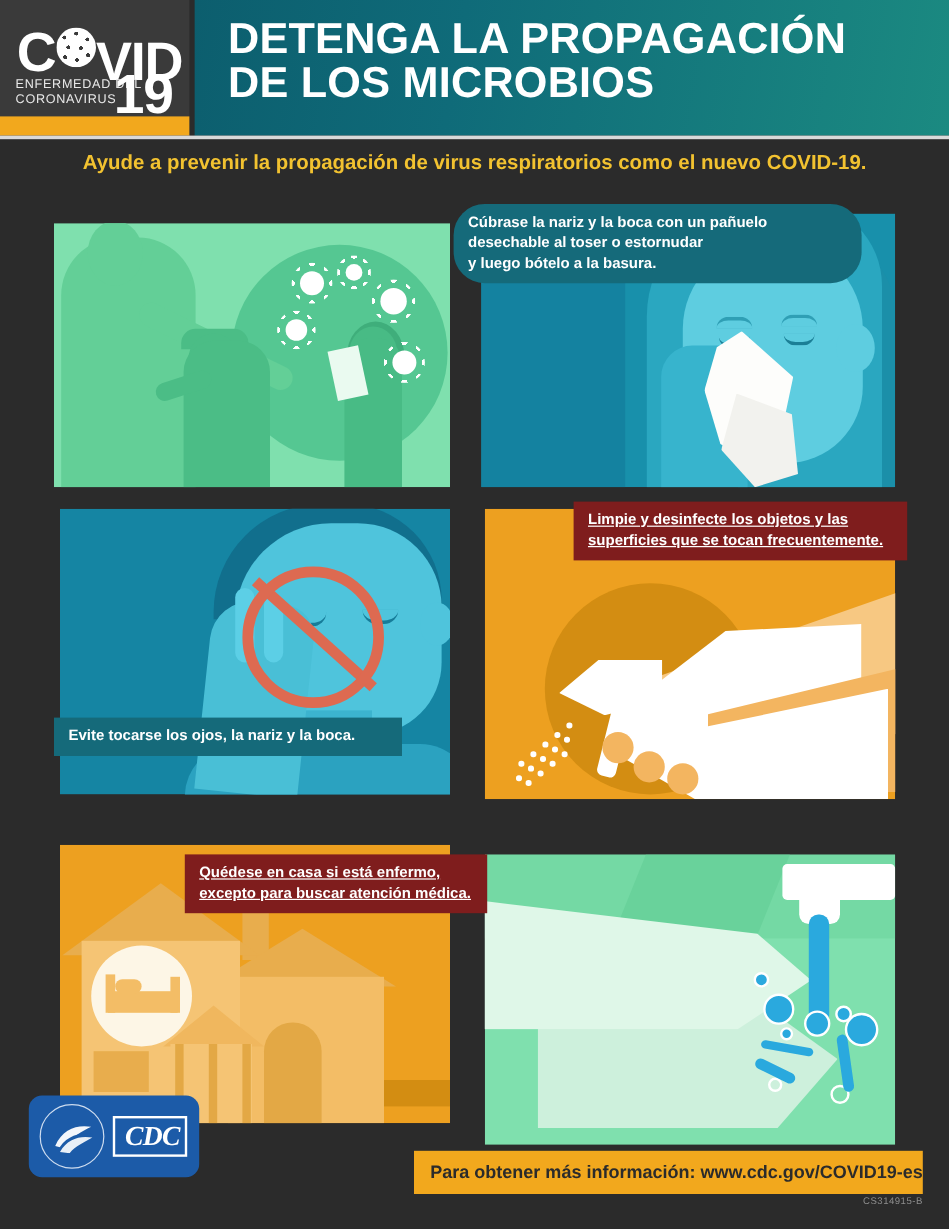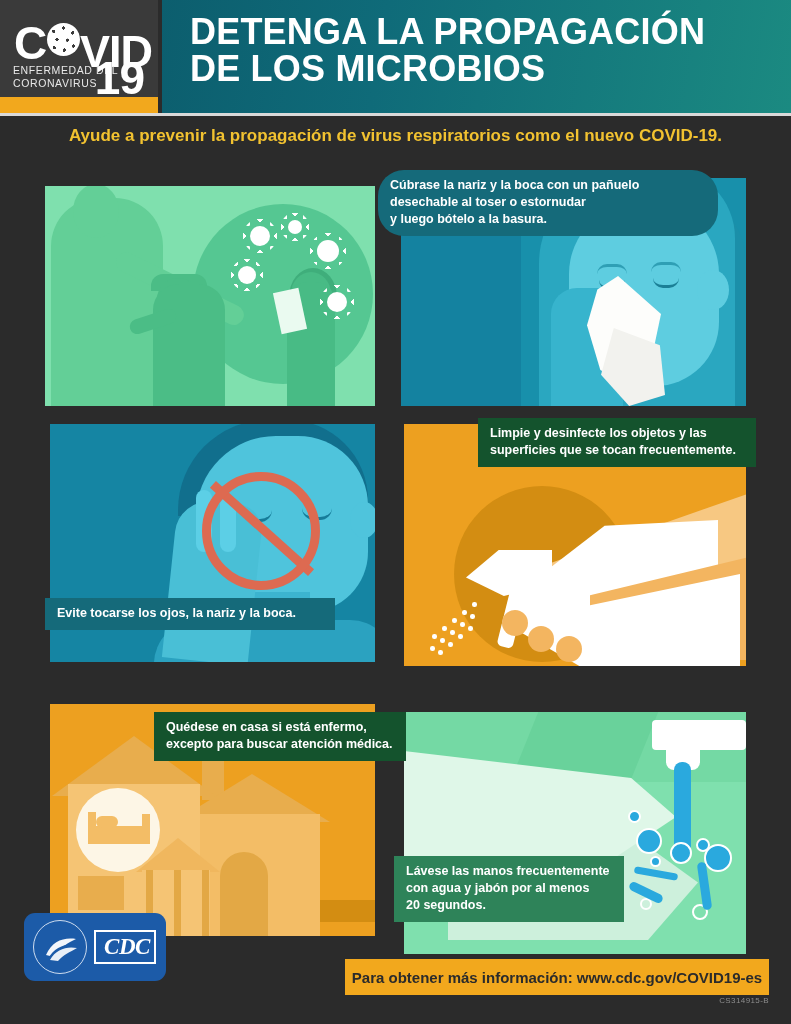--- a/index.html
+++ b/index.html
@@ -76,21 +76,21 @@
   .panel { position: absolute; overflow: visible; }
   .panel .art { position: absolute; inset: 0; overflow: hidden; }
 
   .caption {
     position: absolute; z-index: 5; color: #ffffff; font-weight: bold;
     font-size: 12.5px; line-height: 17px; padding: 7px 12px 8px 12px;
     font-family: "Liberation Sans", sans-serif;
   }
   .cap-green { background: #3d9c6d; }
   .cap-teal  { background: #156a7a; }
-  .cap-orange{ background: #14532d; }
+  .cap-orange{ background: #7f1d1d; text-decoration: underline; }
   .cap-darkgreen { background: #2e8359; }
 
   
   #panel1 { left: 45px; top: 186px; width: 330px; height: 220px; }
   #panel1 .bg { position: absolute; inset: 0; background: #7fe0ae; }
   .p1-adult {
     position: absolute; left: 6px; top: 12px; width: 112px; height: 208px;
     background: #63cf97; border-radius: 48px 48px 0 0;
   }
   .p1-adult-head { position: absolute; left: 28px; top: -2px; width: 46px; height: 54px; background: #63cf97; border-radius: 50%; }
@@ -232,21 +232,21 @@
   .hhs-bird { position: absolute; left: 10px; top: 14px; width: 34px; height: 26px; }
   .cdc-box { position: absolute; left: 70px; top: 17px; width: 62px; height: 34px; border: 2px solid #ffffff; }
   .cdc-word {
     position: absolute; left: 0; top: 0; width: 62px; height: 30px;
     color: #ffffff; font-size: 23px; font-weight: bold; font-style: italic;
     text-align: center; line-height: 30px; letter-spacing: -0.5px;
     font-family: "Liberation Serif", serif;
   }
   .footer-bar {
     position: absolute; left: 345px; top: 959px; width: 424px; height: 36px;
-    background: #f2a81d; display: flex; align-items: center; justify-content: center;
+    background: #f2a81d; display: flex; align-items: center; justify-content: flex-end;
   }
   .footer-bar span { color: #2b2b2b; font-size: 15px; font-weight: bold; font-family: "Liberation Sans", sans-serif; }
   .pub-code {
     position: absolute; right: 22px; top: 996px; color: #8d8d8d; font-size: 8px;
     letter-spacing: 0.4px; font-family: "Liberation Sans", sans-serif;
   }
 </style>
 </head>
 <body>
 
@@ -424,25 +424,20 @@
       <div class="p6-bubble" style="left:246px; top:144px; width:11px; height:11px;"></div>
       <div class="p6-bubble" style="left:266px; top:130px; width:22px; height:22px;"></div>
       <div class="p6-bubble" style="left:292px; top:126px; width:14px; height:14px;"></div>
       <div class="p6-bubble" style="left:300px; top:132px; width:28px; height:28px;"></div>
       <div class="p6-bubble-o" style="left:288px; top:192px; width:16px; height:16px;"></div>
       <div class="p6-bubble-o" style="left:236px; top:186px; width:12px; height:12px;"></div>
       <div class="p6-stream" style="left:230px; top:158px; width:44px; height:7px; transform:rotate(10deg);"></div>
       <div class="p6-stream" style="left:224px; top:176px; width:36px; height:9px; transform:rotate(26deg);"></div>
       <div class="p6-stream" style="left:296px; top:150px; width:9px; height:48px; transform:rotate(-8deg);"></div>
     </div>
-    <div class="caption cap-darkgreen" style="left:-10px; top:144px; width:230px;">
-      <div>Lávese las manos frecuentemente</div>
-      <div>con agua y jabón por al menos</div>
-      <div>20 segundos.</div>
-    </div>
   </div>
 
   <div class="cdc-logo">
     <div class="hhs-seal">
       <svg class="hhs-bird" viewBox="0 0 34 26">
         <path d="M2 20 C8 6, 20 2, 32 4 C24 8, 16 12, 10 22 Z" fill="#ffffff" opacity="0.95"></path>
         <path d="M4 24 C10 12, 22 8, 33 10 C25 14, 17 17, 12 25 Z" fill="#1c5ba8"></path>
         <path d="M6 25 C12 14, 23 11, 33 13 C26 17, 19 20, 14 26 Z" fill="#ffffff" opacity="0.9"></path>
       </svg>
     </div>

